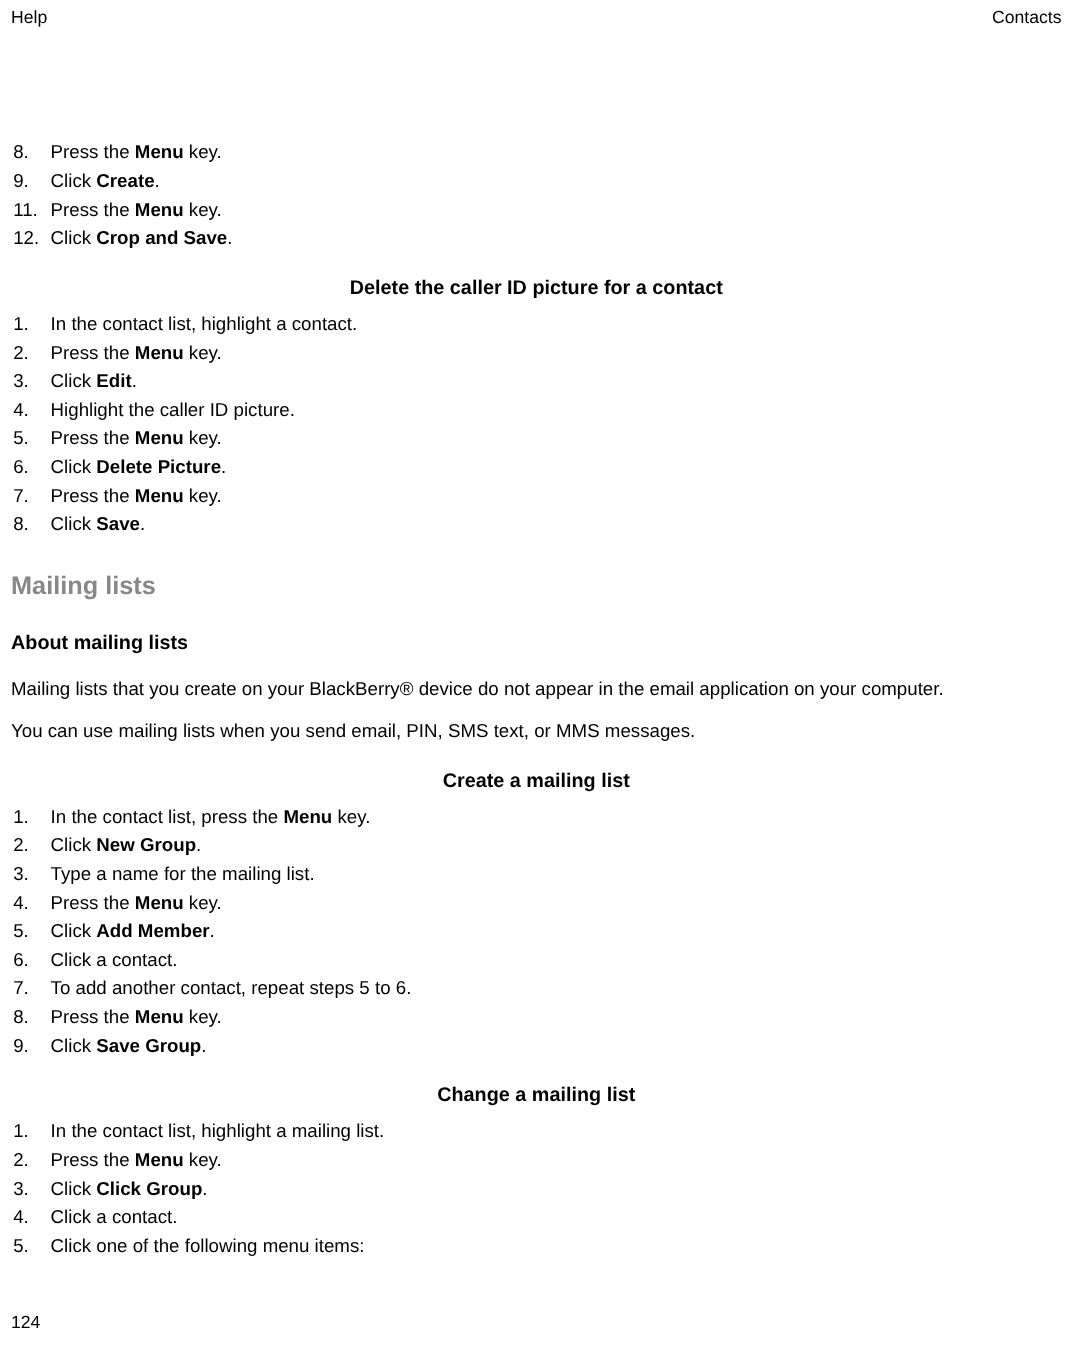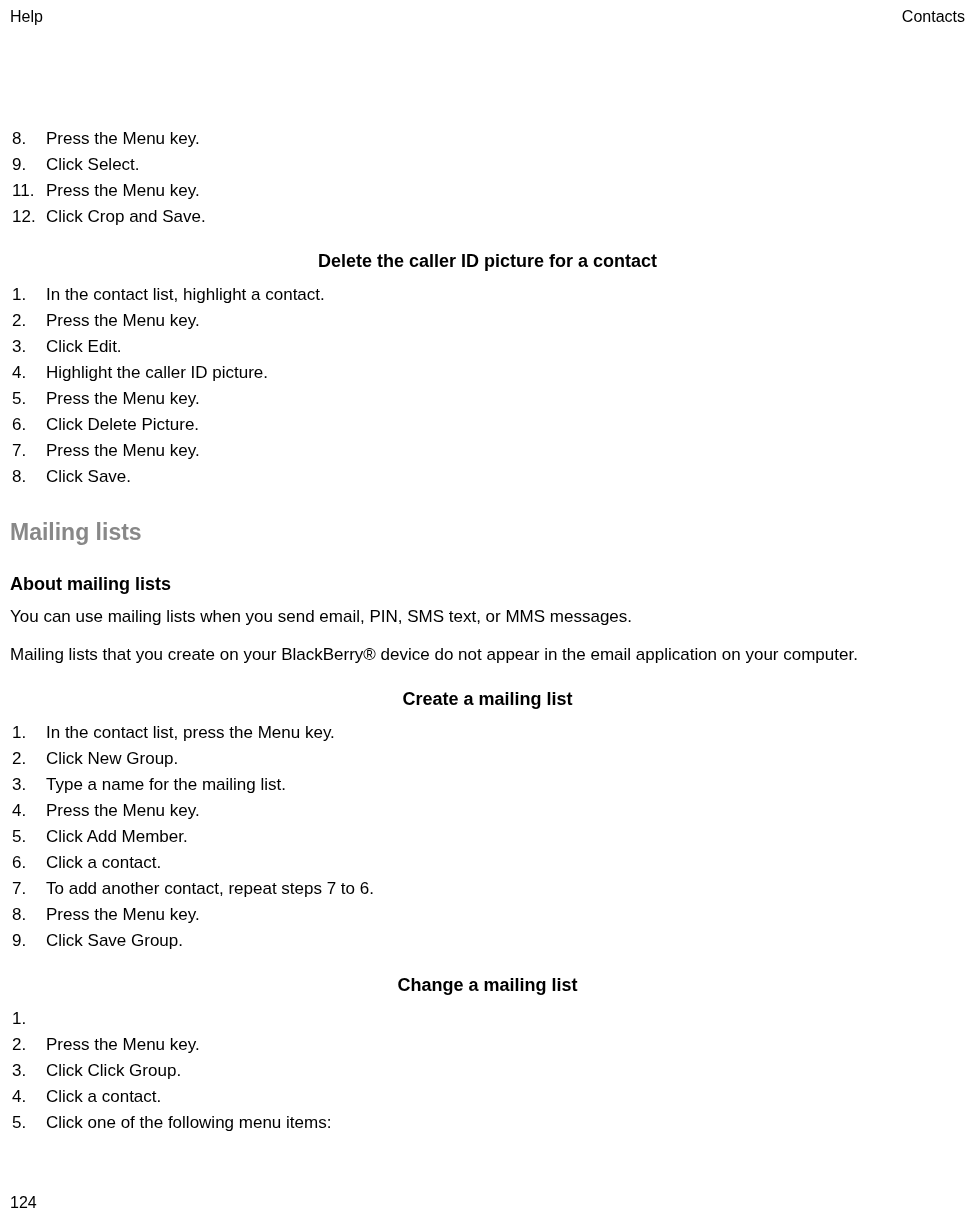--- a/index.html
+++ b/index.html
@@ -55,55 +55,55 @@
       font-size: 23px;
       font-weight: 700;
       color: #888888;
       margin-top: 30px;
       margin-bottom: 20px;
     }
     .h3 {
       font-size: 18px;
       font-weight: 700;
       margin-top: 28px;
-      margin-bottom: 10px;
+      margin-bottom: 20px;
     }
     .para {
       font-size: 17px;
       line-height: 24px;
       margin-bottom: 14px;
     }
     .footer {
       position: absolute;
       bottom: 16px;
       left: 10px;
       font-size: 16px;
     }
     b, .bold {
-      font-weight: 400;
+      font-weight: 700;
     }
   </style>
 </head>
 <body>
 
 <div class="header">
   <span>Help</span>
   <span>Contacts</span>
 </div>
 
 <div class="content">
 
   <div class="ol-block">
       <div class="ol-item">
         <span class="ol-num">8.</span>
         <span class="ol-text"><span>Press the </span><b>Menu</b><span> key.</span></span>
       </div>
       <div class="ol-item">
         <span class="ol-num">9.</span>
-        <span class="ol-text"><span>Click </span><b>Select</b><span>.</span></span>
+        <span class="ol-text"><span>Click </span><b>Create</b><span>.</span></span>
       </div>
       <div class="ol-item">
         <span class="ol-num">11.</span>
         <span class="ol-text"><span>Press the </span><b>Menu</b><span> key.</span></span>
       </div>
       <div class="ol-item">
         <span class="ol-num">12.</span>
         <span class="ol-text"><span>Click </span><b>Crop and Save</b><span>.</span></span>
       </div>
     </div>
@@ -142,22 +142,22 @@
       <div class="ol-item">
         <span class="ol-num">8.</span>
         <span class="ol-text"><span>Click </span><b>Save</b><span>.</span></span>
       </div>
     </div>
 
   <div class="h1">Mailing lists</div>
 
   <div class="h3">About mailing lists</div>
 
+  <div class="para">Mailing lists that you create on your BlackBerry® device do not appear in the email application on your computer.</div>
   <div class="para">You can use mailing lists when you send email, PIN, SMS text, or MMS messages.</div>
-  <div class="para">Mailing lists that you create on your BlackBerry® device do not appear in the email application on your computer.</div>
 
   <div class="h2">Create a mailing list</div>
 
   <div class="ol-block">
       <div class="ol-item">
         <span class="ol-num">1.</span>
         <span class="ol-text"><span>In the contact list, press the </span><b>Menu</b><span> key.</span></span>
       </div>
       <div class="ol-item">
         <span class="ol-num">2.</span>
@@ -174,37 +174,38 @@
       <div class="ol-item">
         <span class="ol-num">5.</span>
         <span class="ol-text"><span>Click </span><b>Add Member</b><span>.</span></span>
       </div>
       <div class="ol-item">
         <span class="ol-num">6.</span>
         <span class="ol-text"><span>Click a contact.</span></span>
       </div>
       <div class="ol-item">
         <span class="ol-num">7.</span>
-        <span class="ol-text"><span>To add another contact, repeat steps 7 to 6.</span></span>
+        <span class="ol-text"><span>To add another contact, repeat steps 5 to 6.</span></span>
       </div>
       <div class="ol-item">
         <span class="ol-num">8.</span>
         <span class="ol-text"><span>Press the </span><b>Menu</b><span> key.</span></span>
       </div>
       <div class="ol-item">
         <span class="ol-num">9.</span>
         <span class="ol-text"><span>Click </span><b>Save Group</b><span>.</span></span>
       </div>
     </div>
 
   <div class="h2">Change a mailing list</div>
 
   <div class="ol-block">
       <div class="ol-item">
         <span class="ol-num">1.</span>
+        <span class="ol-text"><span>In the contact list, highlight a mailing list.</span></span>
       </div>
       <div class="ol-item">
         <span class="ol-num">2.</span>
         <span class="ol-text"><span>Press the </span><b>Menu</b><span> key.</span></span>
       </div>
       <div class="ol-item">
         <span class="ol-num">3.</span>
         <span class="ol-text"><span>Click </span><b>Click Group</b><span>.</span></span>
       </div>
       <div class="ol-item">

